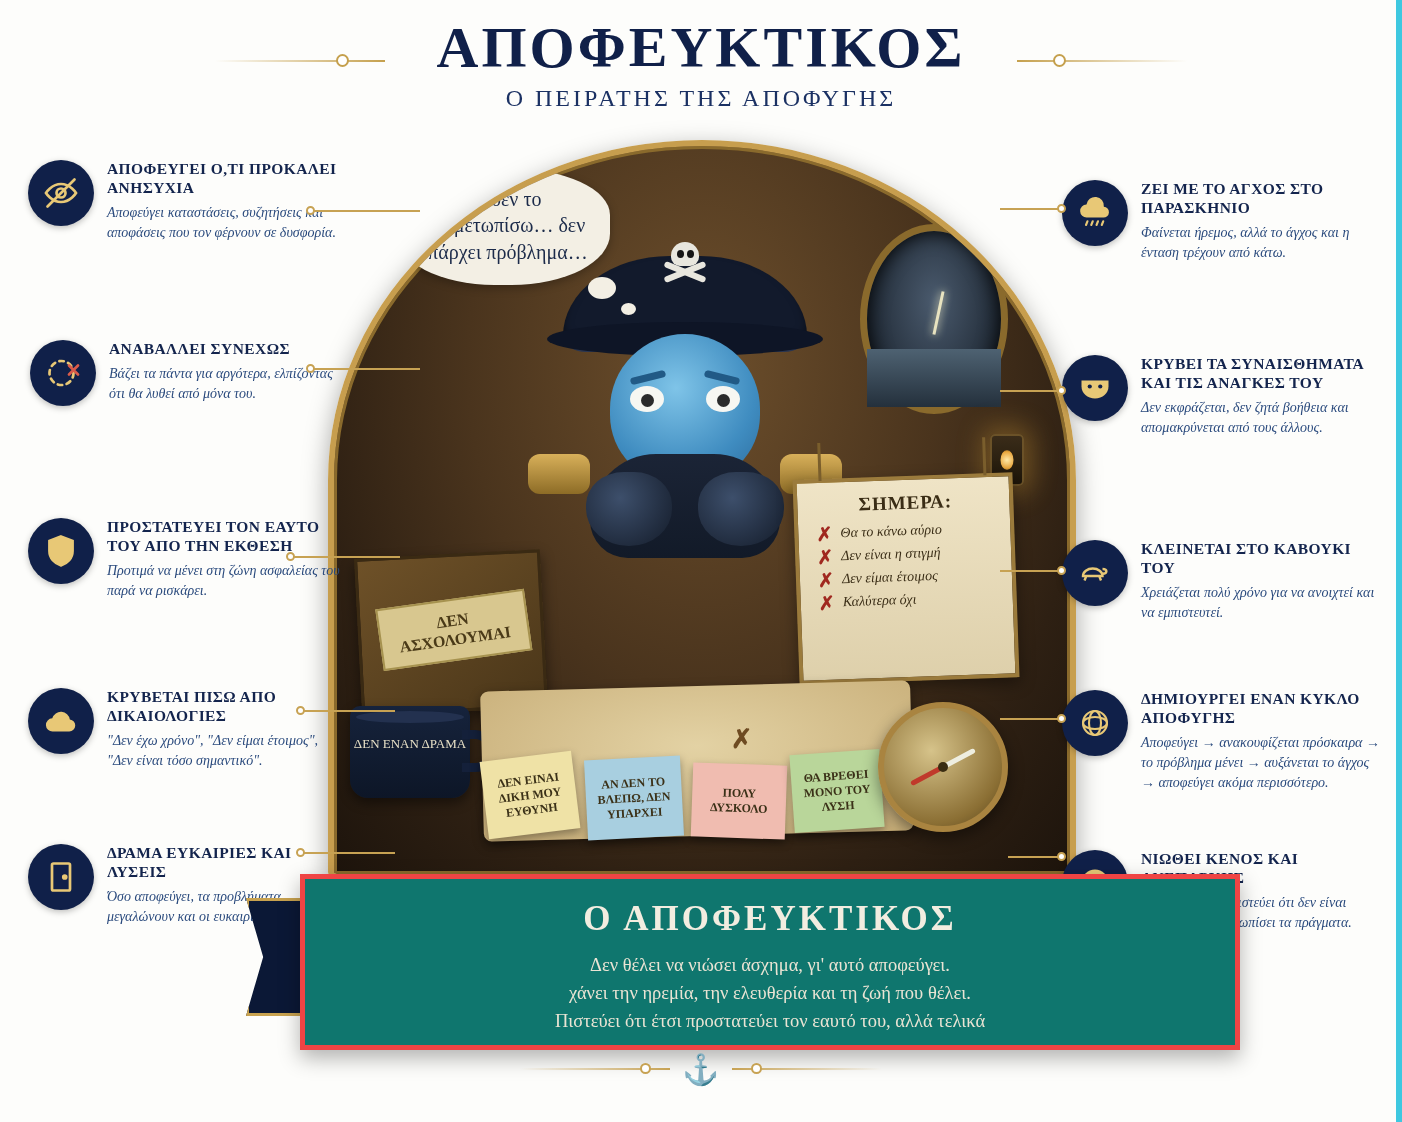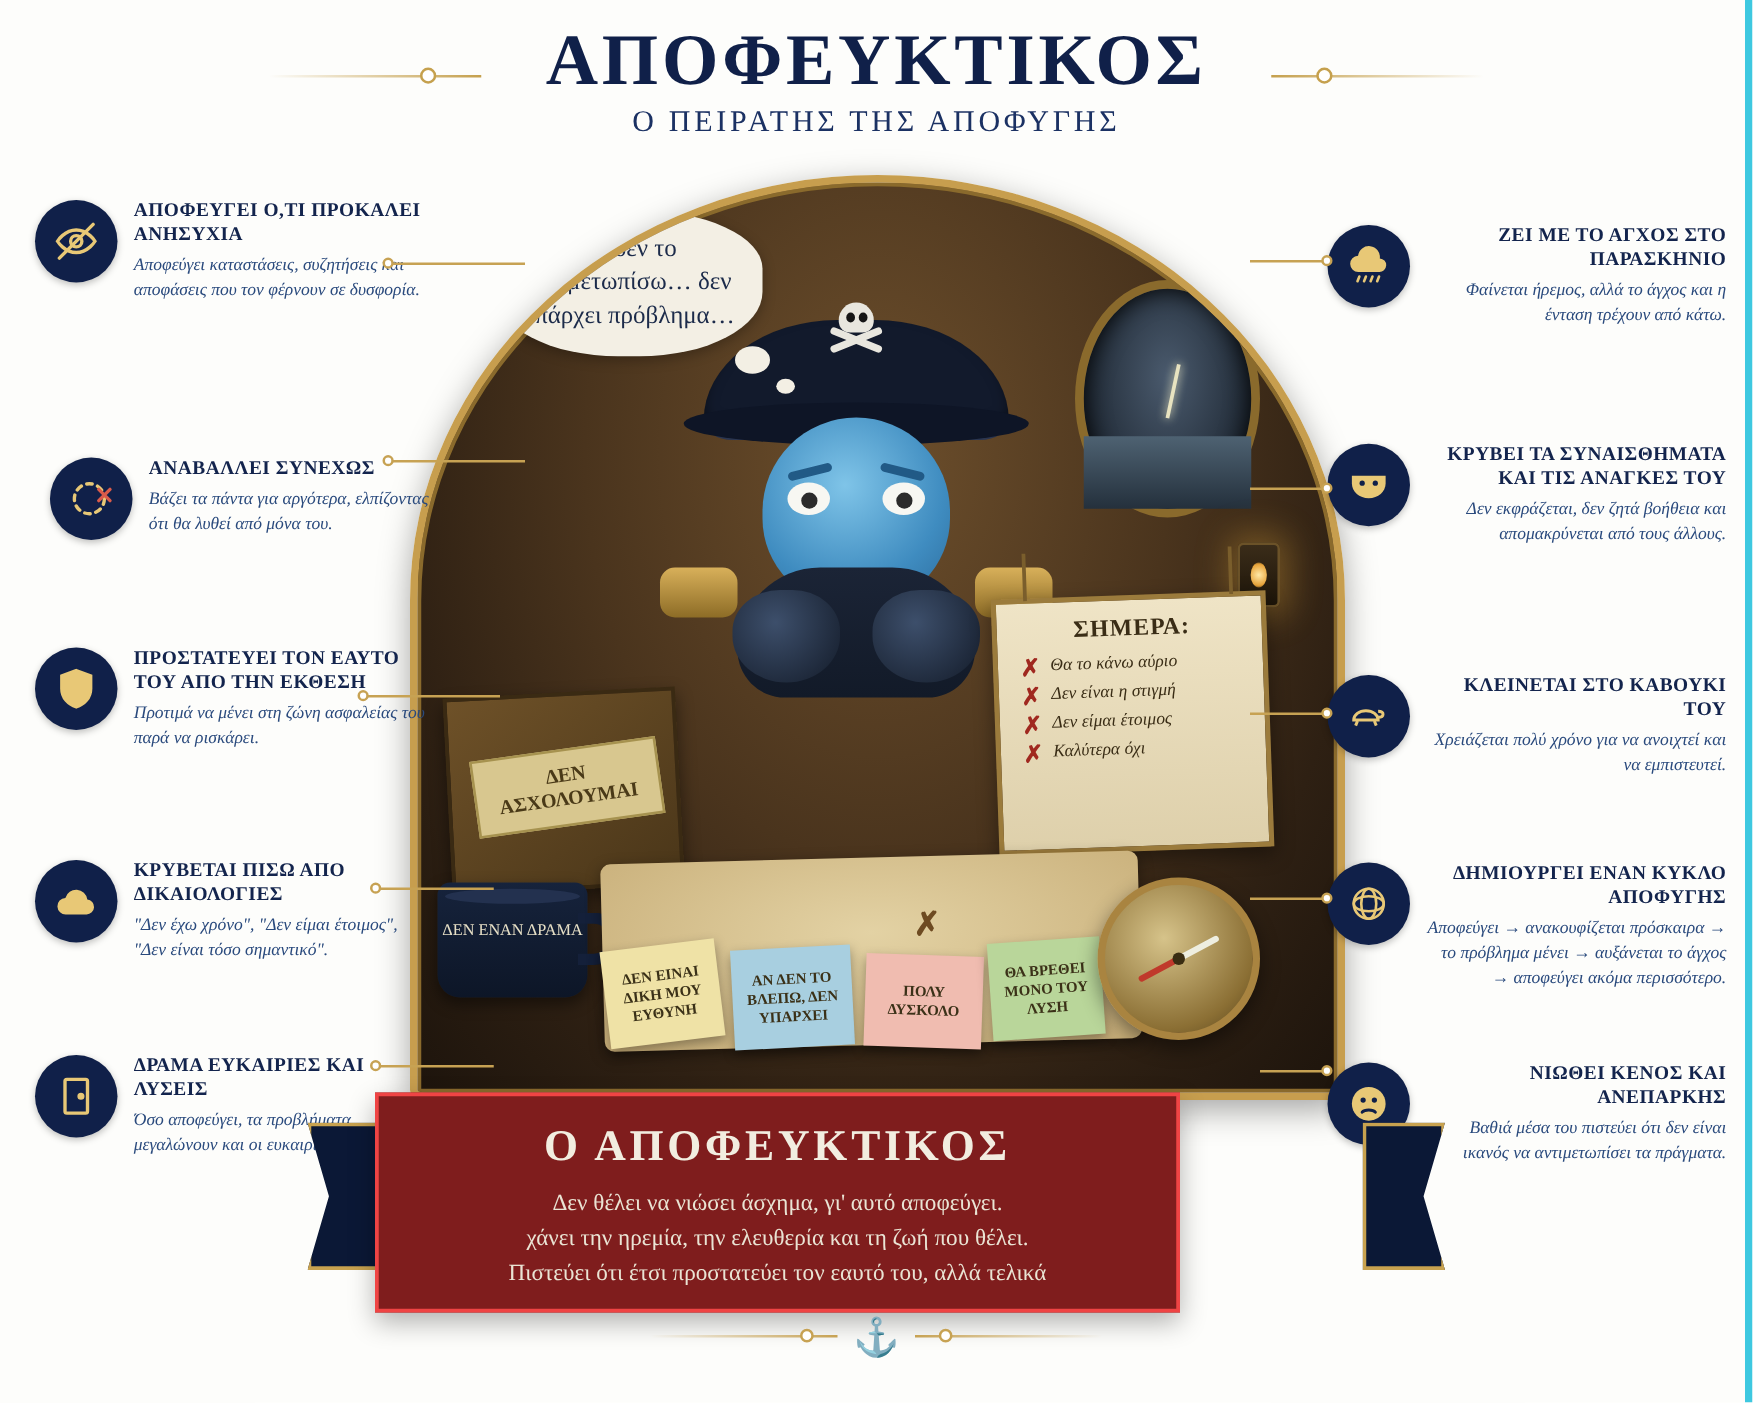--- a/index.html
+++ b/index.html
@@ -310,34 +310,34 @@
     font-family: "Liberation Serif", serif;
     font-weight: bold; font-size: 15.5px; letter-spacing: .4px;
     color: #13244d; line-height: 1.22; margin-bottom: 5px;
   }
   .dsc {
     font-family: "Liberation Serif", serif;
     font-style: italic; font-size: 14px; line-height: 1.42;
     color: #2a4a7d;
   }
   .side.left .item .txtcol { text-align: left; }
-  .side.right .item .txtcol { text-align: right; }
+  .side.right .item .txtcol { text-align: left; }
 
   
   .conn { position: absolute; height: 1.5px; background: #c7a253; }
   .conn .dot {
     position: absolute; top: -4px; width: 9px; height: 9px;
     border-radius: 50%; background: #fff; border: 2px solid #c7a253;
   }
 
   
   .banner {
-    position: absolute; left: 300px; top: 874px; width: 644px; height: 176px;
-    background: #7f1d1d;
-    border: 3px solid #ef4444;
+    position: absolute; left: 300px; top: 874px; width: 940px; height: 176px;
+    background: #0f766e;
+    border: 5px solid #ef4444;
     color: #f2ede0;
     text-align: center;
     padding: 16px 40px;
     box-shadow: 0 8px 20px rgba(0,0,0,.3);
   }
   .banner h2 {
     font-family: "Liberation Serif", serif;
     font-size: 35px; letter-spacing: 3px; margin: 4px 0 12px; font-weight: bold;
   }
   .banner p {
@@ -467,21 +467,21 @@
             <circle cx="12" cy="12" r="3"></circle>
             <path d="M3 21 21 3"></path>
         </svg>
       </div>
       <div class="txtcol">
         <div class="ttl">ΑΠΟΦΕΥΓΕΙ Ο,ΤΙ ΠΡΟΚΑΛΕΙ ΑΝΗΣΥΧΙΑ</div>
         <div class="dsc">Αποφεύγει καταστάσεις, συζητήσεις και αποφάσεις που τον φέρνουν σε δυσφορία.</div>
       </div>
     </div>
 
-    <div class="item" style="top:190px;left:22px;margin-top:26px;">
+    <div class="item" style="top:190px;left:12px;">
       <div class="badge">
         <svg viewBox="0 0 24 24" fill="none" stroke="#e8c876" stroke-width="1.8" stroke-linecap="round">
           <circle cx="11" cy="12" r="8" stroke-dasharray="3 3"></circle>
             <path d="M16 7l6 6M22 7l-6 6" stroke="#d95b4a"></path>
         </svg>
       </div>
       <div class="txtcol">
         <div class="ttl">ΑΝΑΒΑΛΛΕΙ ΣΥΝΕΧΩΣ</div>
         <div class="dsc">Βάζει τα πάντα για αργότερα, ελπίζοντας ότι θα λυθεί από μόνα του.</div>
       </div>

